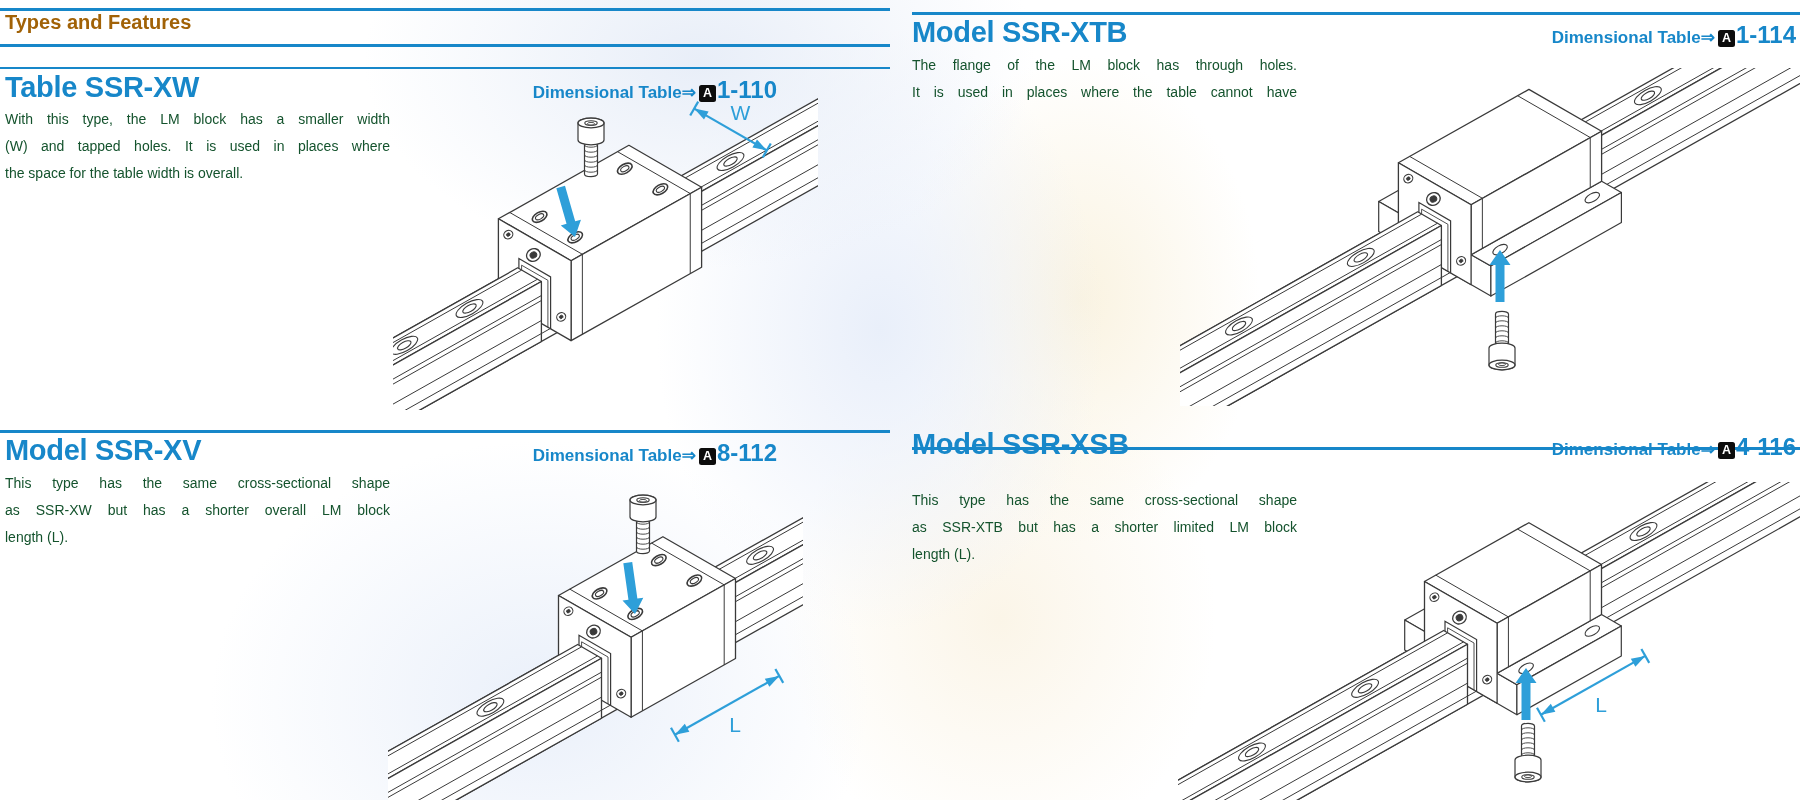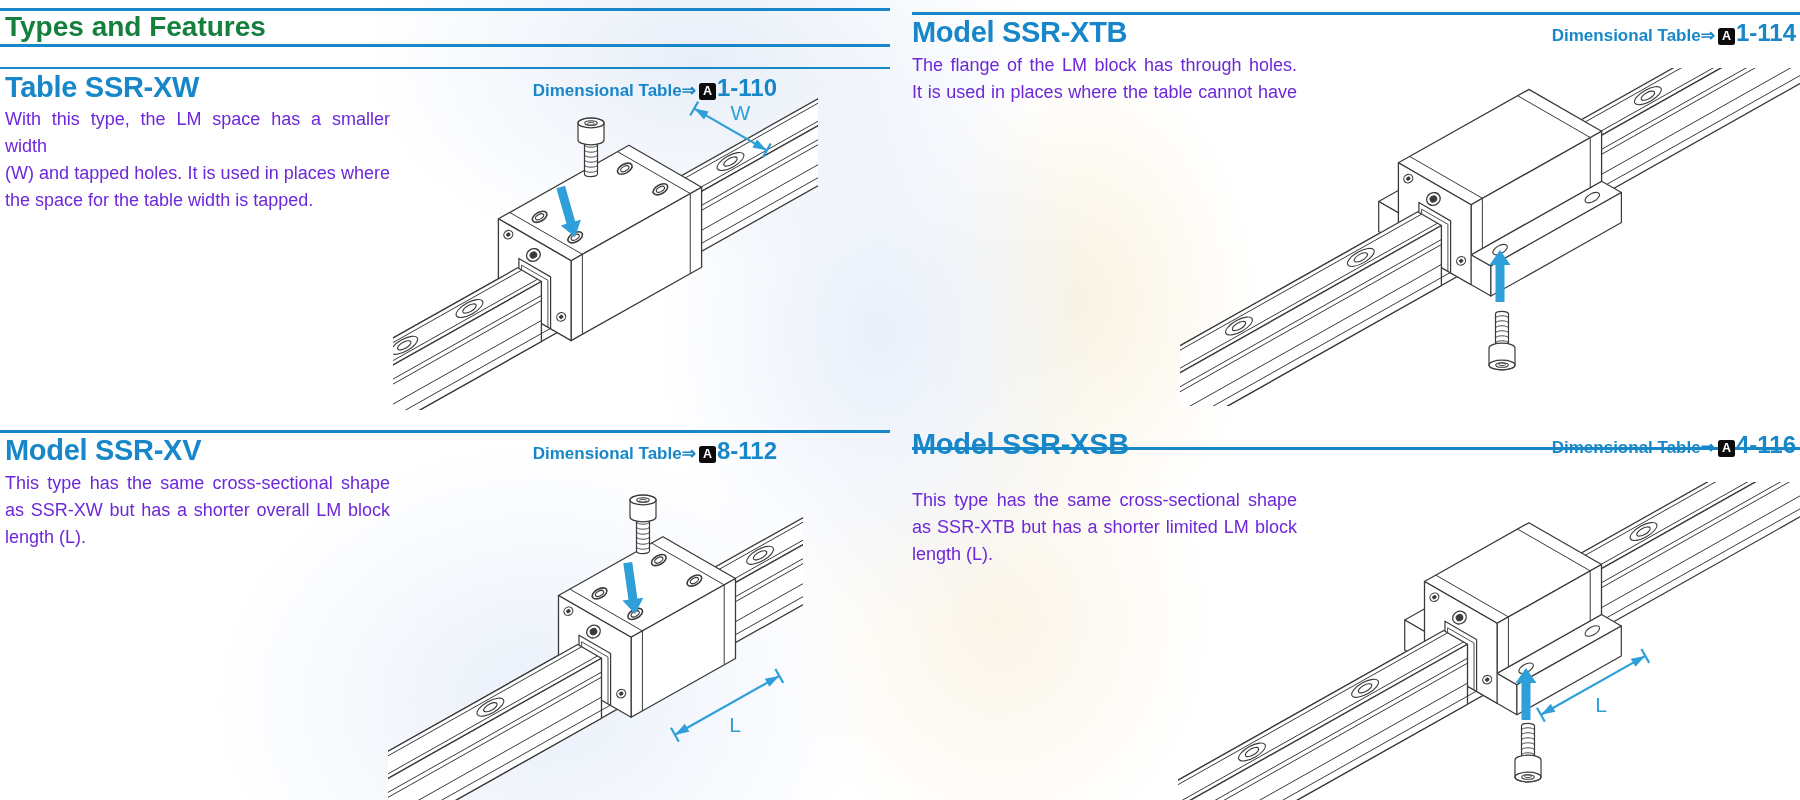--- a/index.html
+++ b/index.html
@@ -12,36 +12,36 @@
     background:
       radial-gradient(480px 300px at 700px 60px,  #e8eef8 0%, rgba(232,238,248,0) 70%),
       radial-gradient(320px 430px at 880px 330px, #e9effa 0%, rgba(233,239,250,0) 70%),
       radial-gradient(470px 370px at 540px 700px, #eaf0fa 0%, rgba(234,240,250,0) 70%),
       radial-gradient(250px 340px at 1080px 300px,#faf3e1 0%, rgba(250,243,225,0) 72%),
       radial-gradient(300px 340px at 1000px 620px,#fbf5e8 0%, rgba(251,245,232,0) 72%);
   }
   .rule{position:absolute;background:#1787c9;z-index:2}
   .title{
     position:absolute;left:5px;top:11px;z-index:2;
-    font-size:28px;font-weight:bold;color:#15803d;letter-spacing:0;
+    font-size:20px;font-weight:bold;color:#a16207;letter-spacing:0;
   }
   .head-row{
     position:absolute;display:flex;justify-content:space-between;
-    align-items:center;z-index:2;white-space:nowrap;
+    align-items:flex-end;z-index:2;white-space:nowrap;
   }
   .model{color:#1787c9;font-size:29px;font-weight:bold;letter-spacing:-0.3px}
   .dimtab{color:#1787c9;font-size:17px;font-weight:bold;cursor:pointer}
   .dimtab .num{font-size:24px}
   .refa{
     display:inline-block;background:#0c0c0c;color:#ffffff;
     width:17px;height:17px;line-height:17px;text-align:center;
     font-size:12.5px;font-weight:bold;border-radius:2.5px;
     vertical-align:1px;margin:0 1px 0 3px;
   }
-  .desc{position:absolute;z-index:2;font-size:18px;line-height:27px;color:#6d28d9}
+  .desc{position:absolute;z-index:2;font-size:14px;line-height:27px;color:#14532d}
   .desc .ln{text-align:justify;text-align-last:justify}
   .desc .ln.last{text-align-last:auto}
   .dwg{position:absolute;z-index:1}
   .dwg svg{display:block;overflow:hidden}
   text.dimlbl{font-size:21px;fill:#2e9fd9}
 </style>
 </head>
 <body>
 
 <div class="wm"></div>
@@ -49,23 +49,23 @@
 <div class="rule" style="left:0;top:8px;width:890px;height:3px"></div>
 <div class="title">Types and Features</div>
 <div class="rule" style="left:0;top:44px;width:890px;height:3px"></div>
 
 <div class="rule" style="left:0;top:67px;width:890px;height:2px"></div>
 <div class="head-row" style="left:5px;top:71px;width:772px">
   <span class="model">Table SSR-XW</span>
   <span class="dimtab"><span>Dimensional Table</span><span>⇒</span><span class="refa">A</span><span class="num">1-110</span></span>
 </div>
 <div class="desc" style="left:5px;top:106px;width:385px">
-  <div class="ln">With this type, the LM space has a smaller width</div>
+  <div class="ln">With this type, the LM block has a smaller width</div>
   <div class="ln">(W) and tapped holes. It is used in places where</div>
-  <div class="ln last">the space for the table width is tapped.</div>
+  <div class="ln last">the space for the table width is overall.</div>
 </div>
 <div class="dwg" style="left:393px;top:78px">
   <svg id="dwg-0" width="425" height="332" viewBox="0 0 425 332">
       <g>
         <polygon points="-370.4,468.7 760.6,-168.3 784.4,-154.7 -346.6,482.3" fill="#fff" stroke="#3a3a3a" stroke-width="1.3" stroke-linejoin="round"></polygon>
         <line x1="-366.42" y1="470.94" x2="764.58" y2="-166.06" stroke="#3a3a3a" stroke-width="1"></line>
         <line x1="-350.58" y1="480.06" x2="780.42" y2="-156.94" stroke="#3a3a3a" stroke-width="1"></line>
         <polygon points="-346.6,482.3 784.4,-154.7 784.4,-94.7 -346.6,542.3" fill="#fff" stroke="#3a3a3a" stroke-width="1.3" stroke-linejoin="round"></polygon>
         <line x1="-346.62" y1="496.34" x2="784.38" y2="-140.66" stroke="#3a3a3a" stroke-width="1"></line>
         <line x1="-346.62" y1="501.34" x2="784.38" y2="-135.66" stroke="#3a3a3a" stroke-width="1"></line>

